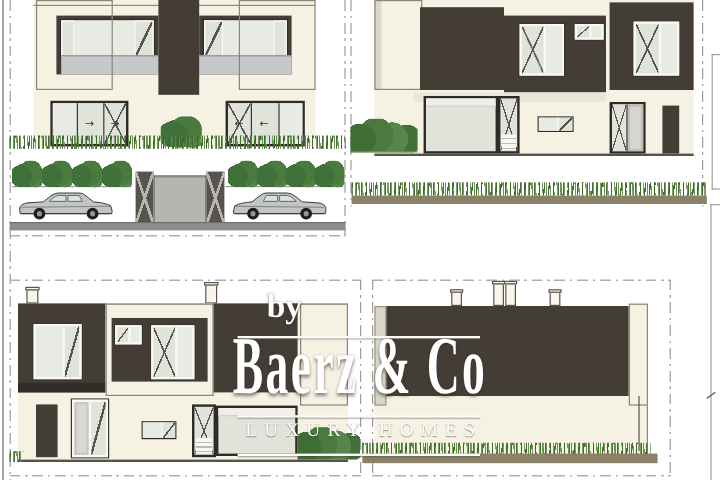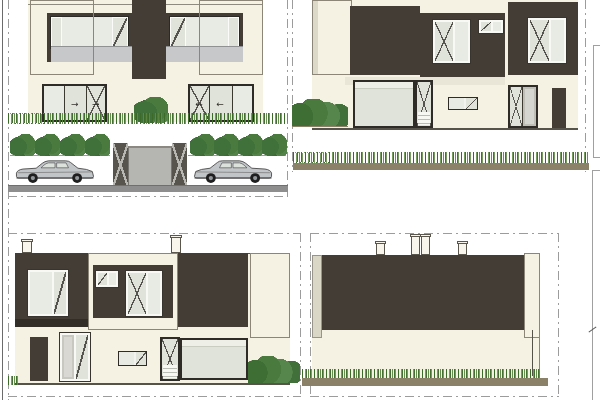--- a/index.html
+++ b/index.html
@@ -286,14 +286,22 @@
     <div class="abs cream" style="left:312px;top:330px;width:228px;height:50px;border-right:1px solid #8b8677"></div>
     <div class="abs" style="left:312px;top:255px;width:10px;height:83px;background:#dad7c7;border:1px solid #98948a"></div>
     <div class="abs dark" style="left:322px;top:255px;width:202px;height:75px"></div>
     <div class="abs oboxf" style="left:524px;top:253px;width:16px;height:85px"></div>
     <div class="abs" style="left:532px;top:330px;width:1px;height:46px;background:#55524a"></div>
 
     <div class="abs grass" style="left:302px;top:369px;width:240px;height:10px"></div>
     <div class="abs soil" style="left:302px;top:378px;width:246px;height:8px"></div>
   </div>
 
+  <div class="wm">
+    <div class="by">by</div>
+    <div class="rule" style="top:42px"></div>
+    <div class="brand">Baerz &amp; Co</div>
+    <div class="rule" style="top:108px"></div>
+    <div class="tag">LUXURY HOMES</div>
+    <div class="rule" style="top:140px"></div>
+  </div>
 
 </div>
 
 </body></html>

